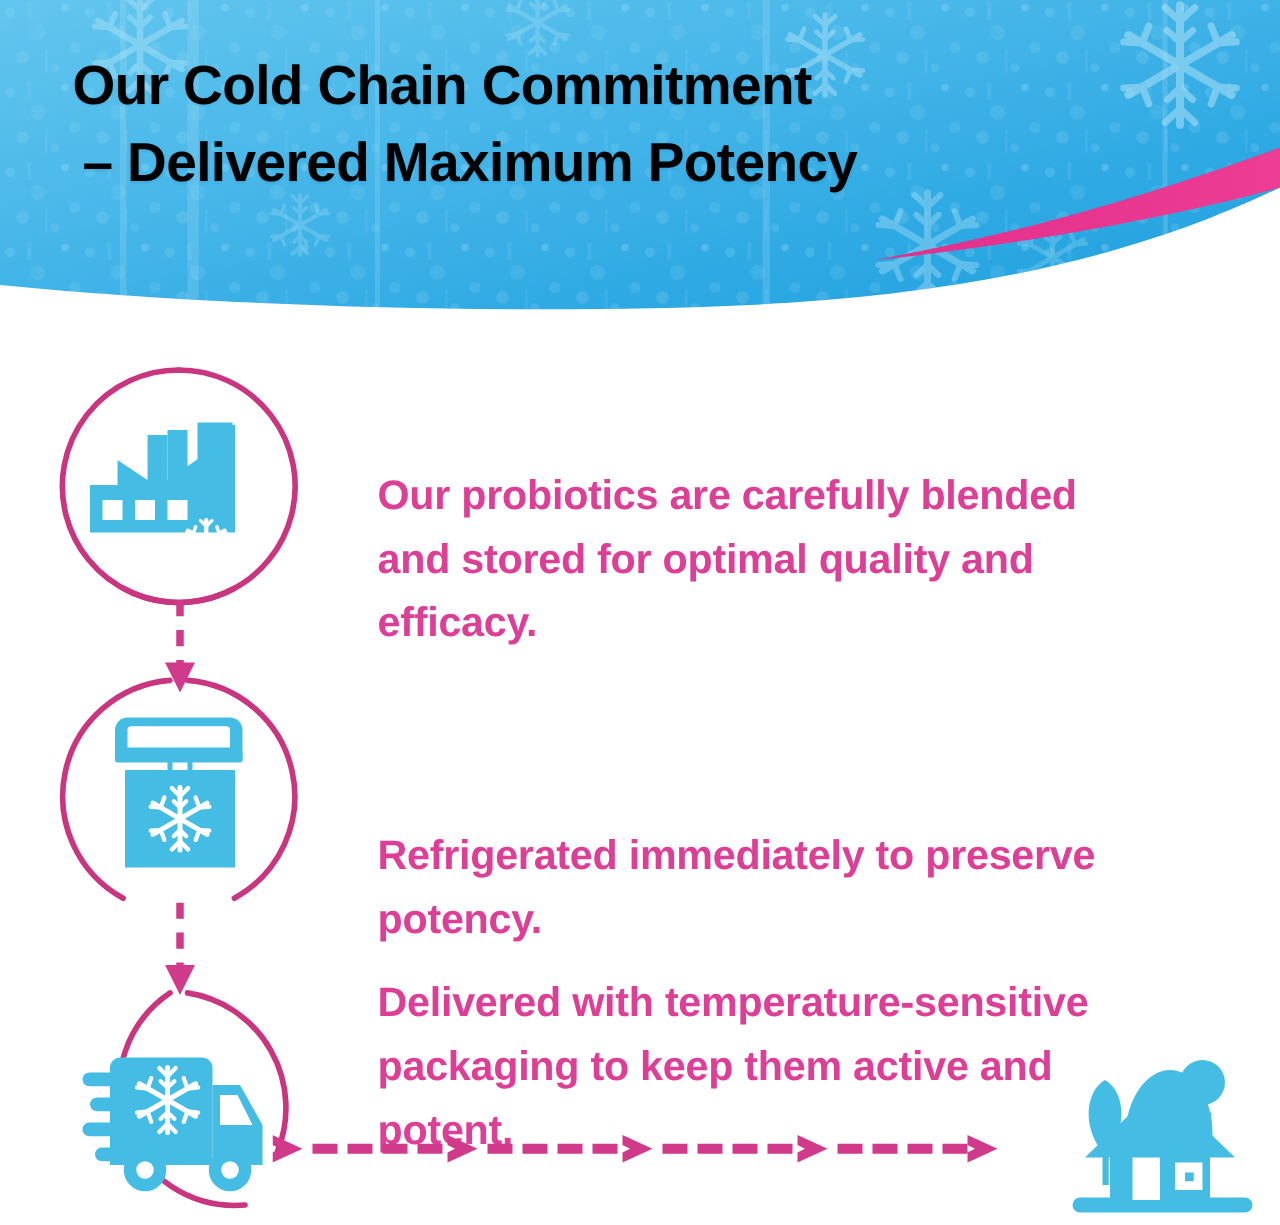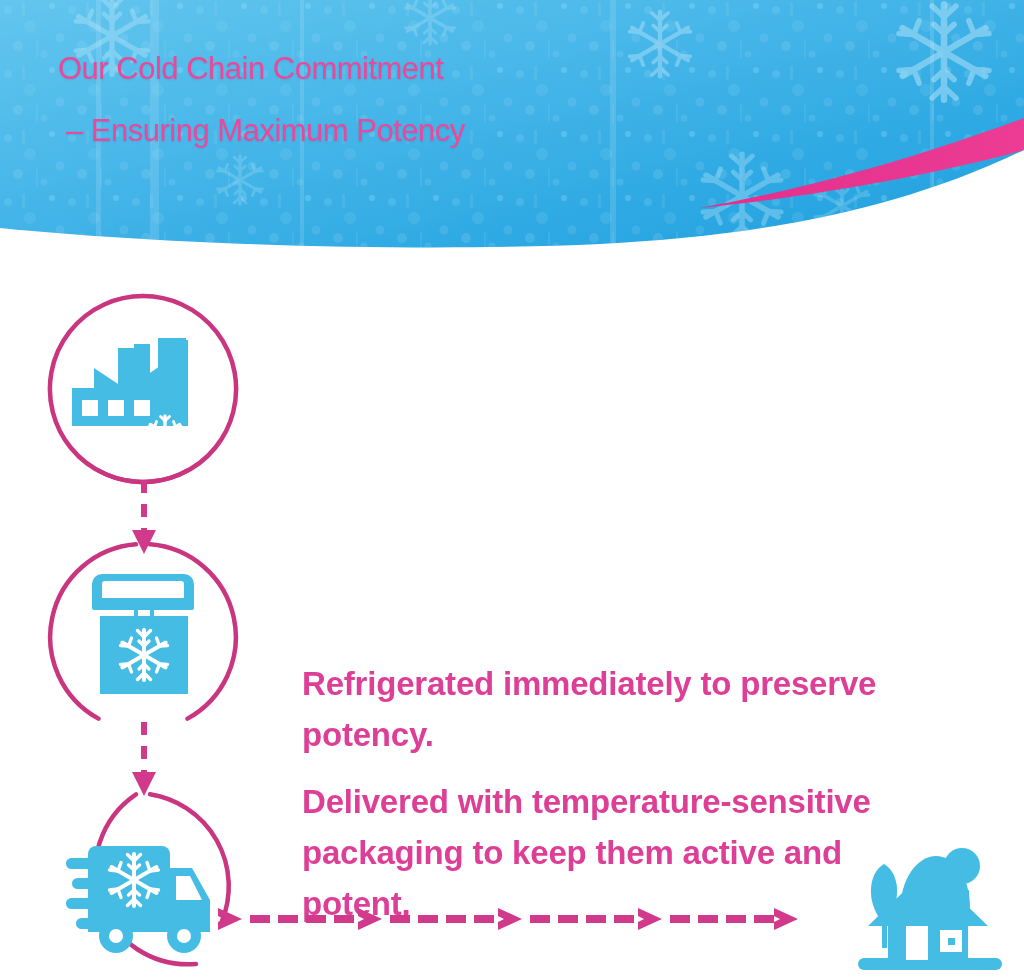--- a/index.html
+++ b/index.html
@@ -33,24 +33,24 @@
     width: 1024px;
     height: 252px;
     display: block;
   }
   .header-title {
     position: absolute;
     left: 58px;
     top: 38px;
     width: 860px;
     z-index: 5;
-    color: #ec4899;
+    color: #000000;
     font-family: "Liberation Sans", sans-serif;
-    font-weight: normal;
-    font-size: 31px;
+    font-weight: bold;
+    font-size: 44px;
     line-height: 62px;
     letter-spacing: -0.5px;
     text-shadow: 0 1px 2px rgba(20,110,165,0.18);
     pointer-events: none;
   }
   .header-title .line {
     display: block;
     white-space: nowrap;
   }
   .header-title .line2 {
@@ -226,21 +226,21 @@
                C930,152 830,184 700,208
                C800,198 930,176 1024,150 Z" fill="url(#pinkgrad)"></path>
       <path d="M1024,150
                C930,176 800,198 700,208
                C640,214 620,216 596,218
                C700,214 880,190 1024,162 Z" fill="#FFFFFF" opacity="0"></path>
     </svg>
 
     <div class="header-title">
       <span class="line line1">Our Cold Chain Commitment</span>
-      <span class="line line2">– Ensuring Maximum Potency</span>
+      <span class="line line2">– Delivered Maximum Potency</span>
     </div>
   </div>
 
   <div class="steps">
 
     <div class="step step-1">
       <div class="circle">
         <svg viewBox="0 0 194 194" width="194" height="194">
 
           <path d="M97,4 A93,93 0 1 1 52.5,178.6" fill="none" stroke="#C9357F" stroke-width="4.5" stroke-linecap="round"></path>
@@ -270,20 +270,21 @@
               <line x1="10.5" y1="6" x2="16" y2="6.5"></line>
                 <line x1="10.5" y1="6" x2="8.5" y2="11.5"></line>
               <line x1="-10.5" y1="6" x2="-16" y2="6.5"></line>
                 <line x1="-10.5" y1="6" x2="-8.5" y2="11.5"></line>
               <line x1="10.5" y1="-6" x2="16" y2="-6.5"></line>
                 <line x1="10.5" y1="-6" x2="8.5" y2="-11.5"></line>
             </g>
           </g>
         </svg>
       </div>
+      <div class="step-text">Our probiotics are carefully blended and stored for optimal quality and efficacy.</div>
     </div>
 
     <div class="connector" style="top:228px;height:78px;">
       <svg viewBox="0 0 44 78" width="44" height="78">
         <line x1="22" y1="0" x2="22" y2="52" stroke="#D13A8B" stroke-width="6" stroke-dasharray="13 11" stroke-linecap="butt"></line>
         <path d="M22,74 L10,50 L34,50 Z" fill="#D13A8B"></path>
       </svg>
     </div>
 
     <div class="step step-2">

